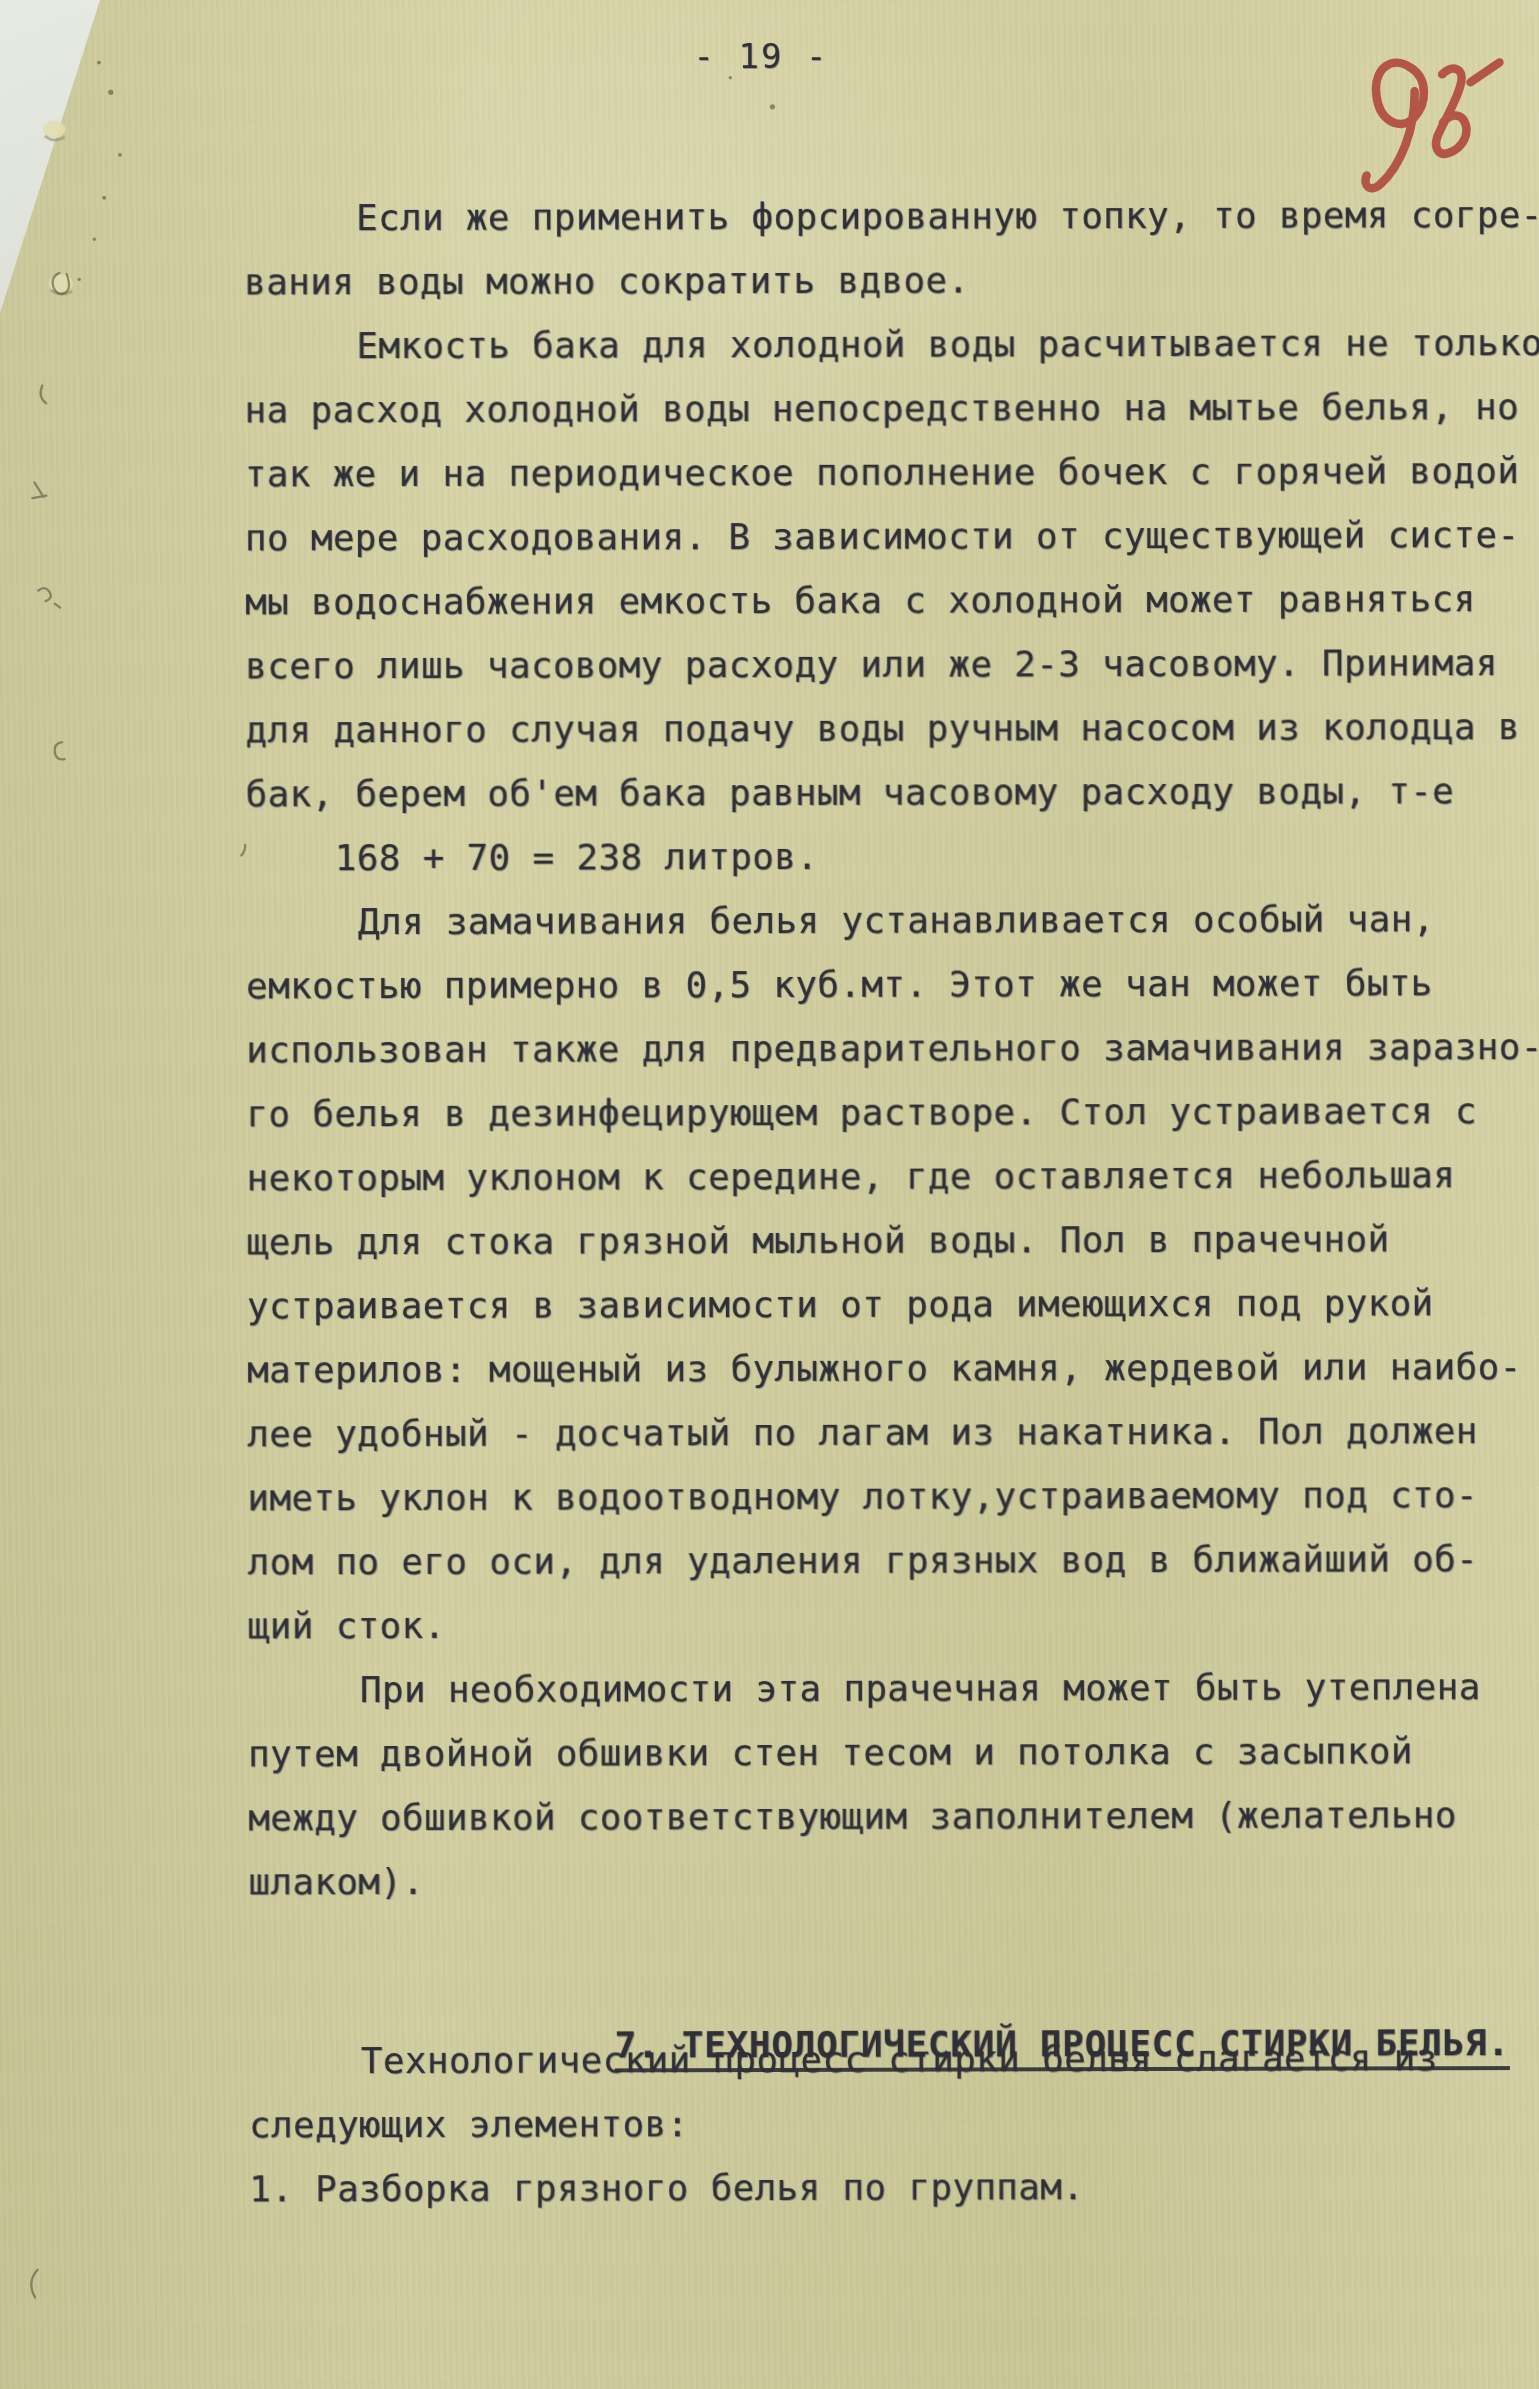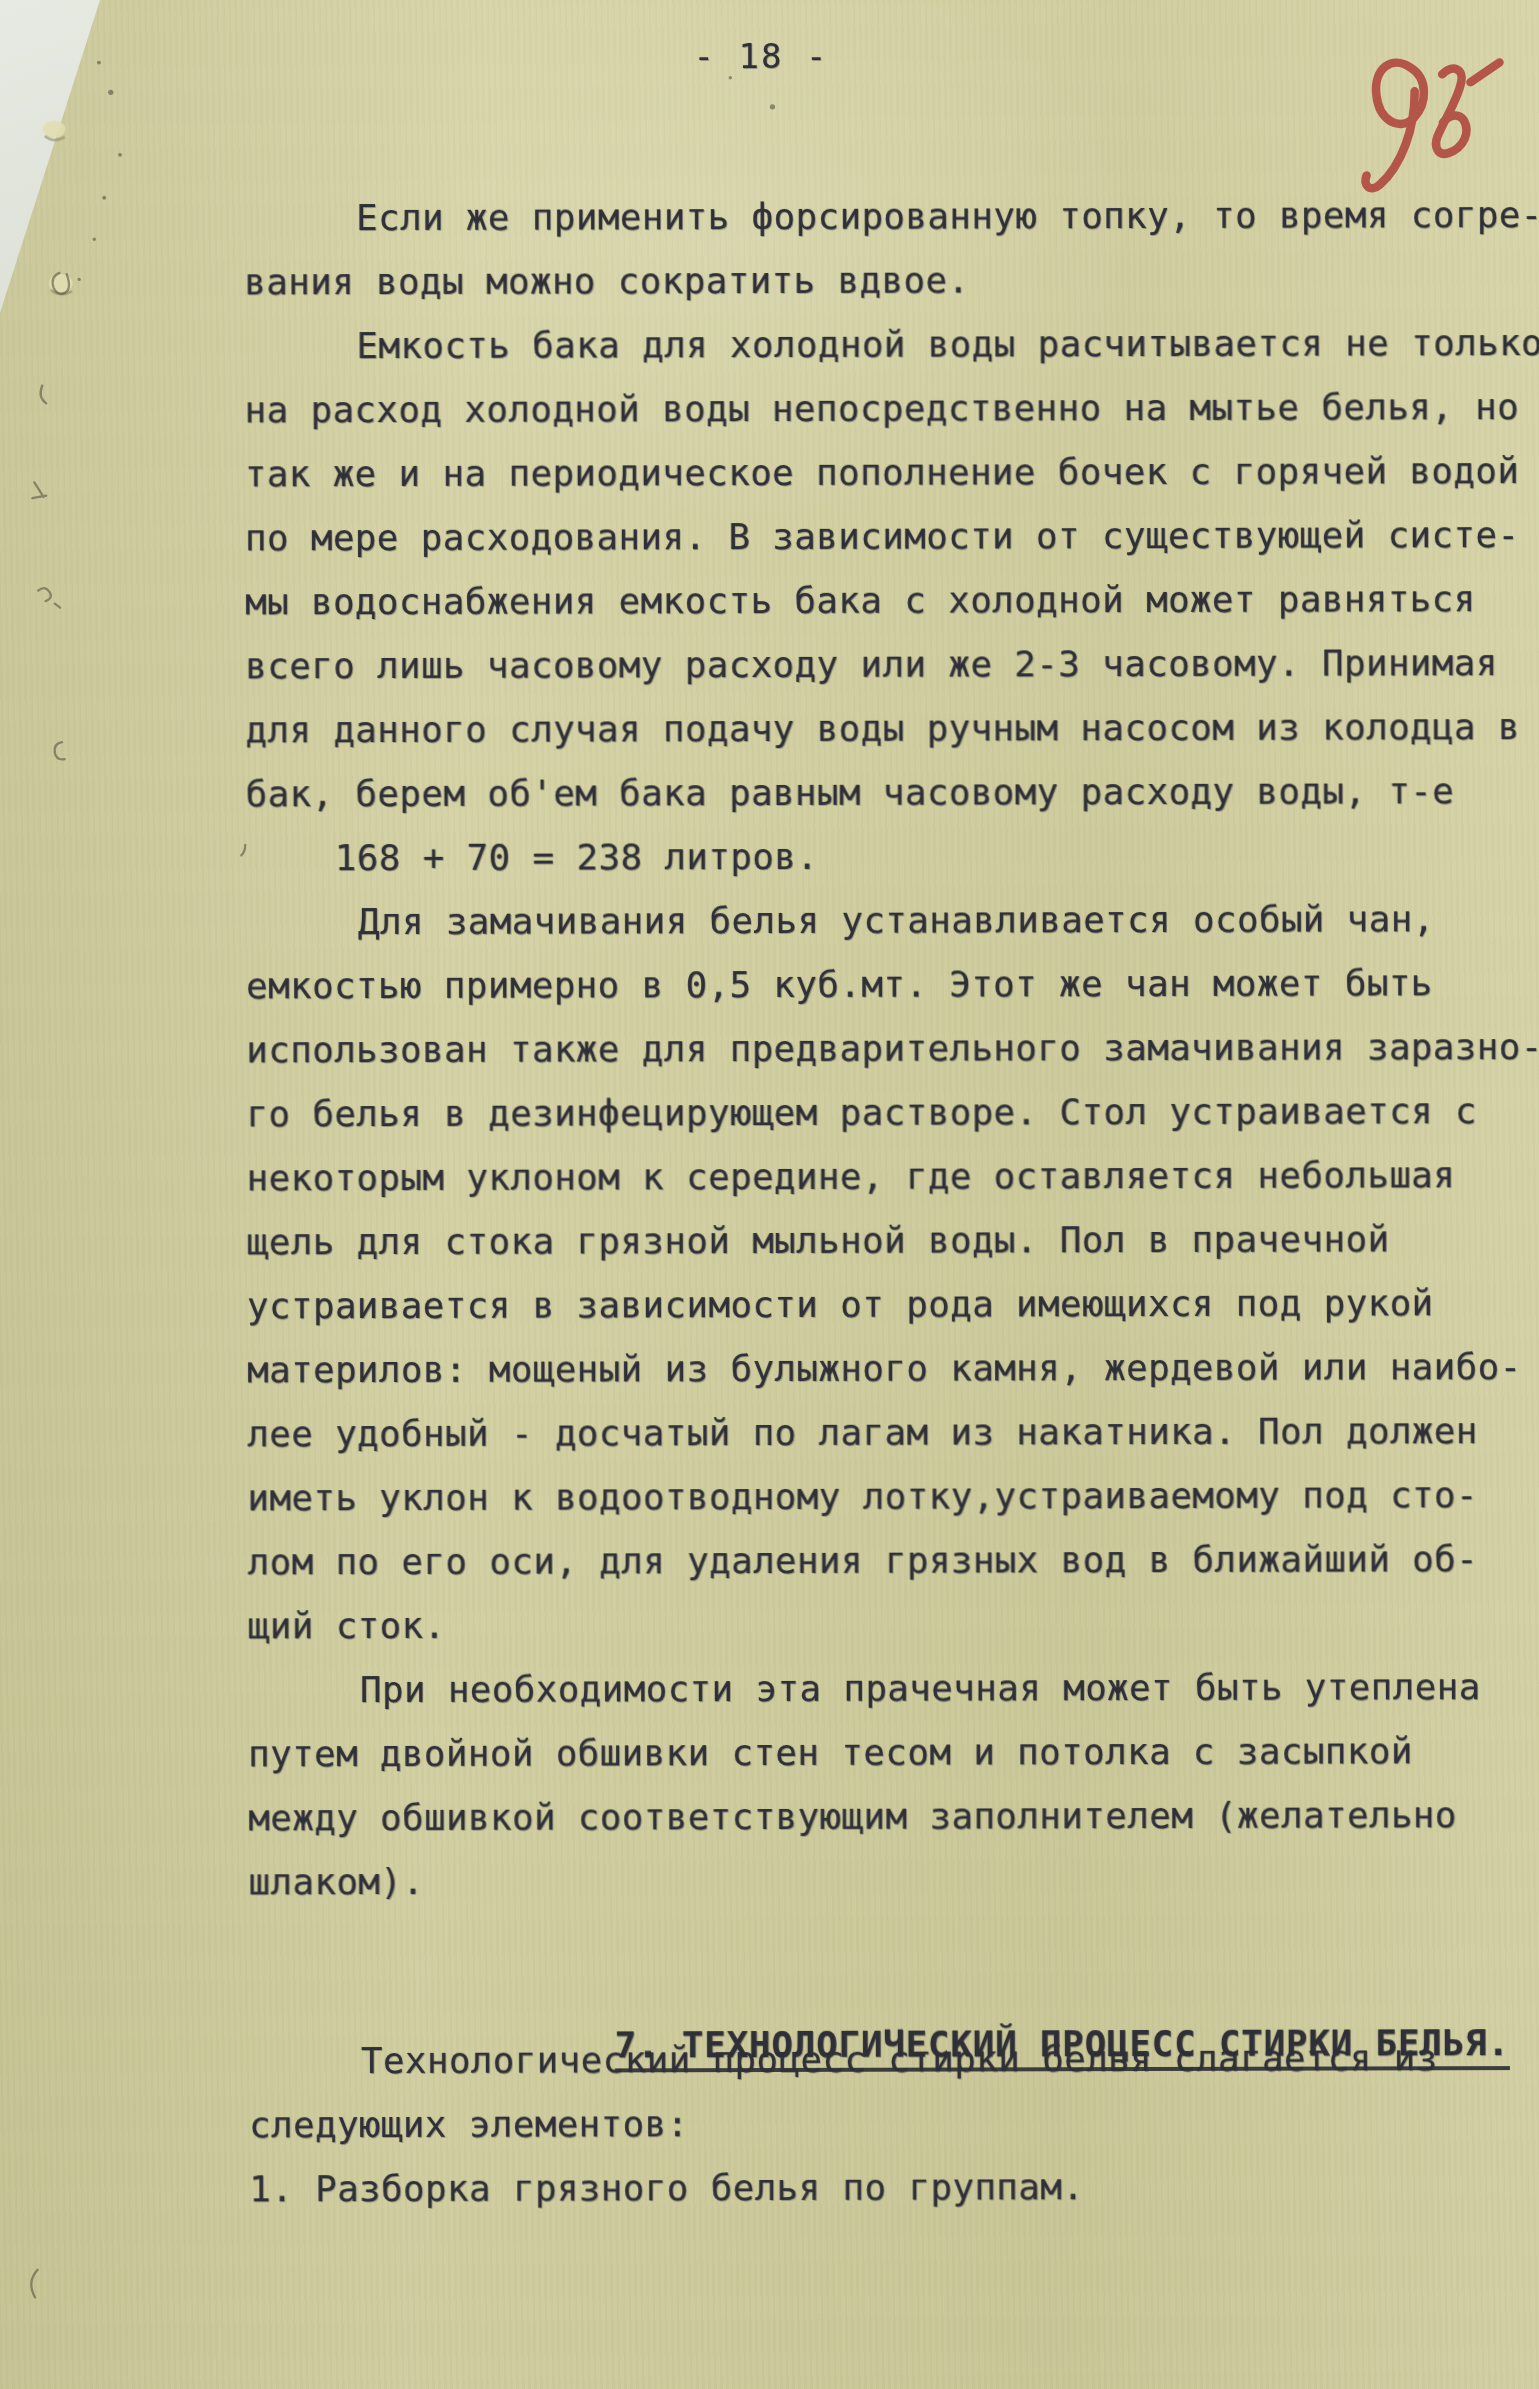--- a/index.html
+++ b/index.html
@@ -85,21 +85,21 @@
 
   <svg class="redmark" width="171" height="155" viewBox="0 0 260 235">
     <g stroke="#b0473e" stroke-width="13" fill="none" stroke-linecap="round" stroke-linejoin="round" opacity="0.9">
       <path d="M115,22 C86,2 58,24 63,64 C67,102 98,120 120,98 C141,76 141,38 115,22"></path>
       <path d="M121,58 C122,112 102,170 68,200 C54,212 42,202 48,186"></path>
       <path d="M163,32 C180,16 196,24 192,44 C186,72 168,98 156,126 C150,142 156,157 172,152 C196,144 206,120 196,102 C188,90 172,94 164,106"></path>
       <path d="M206,44 L250,14"></path>
     </g>
   </svg>
 
-  <div class="pagenum">- 18 -</div>
+  <div class="pagenum">- 19 -</div>
 
   <div class="textlayer">
     <div class="tline indent">Если же применить форсированную топку, то время согре-</div>
     <div class="tline">вания воды можно сократить вдвое.</div>
     <div class="tline indent">Емкость бака для холодной воды расчитывается не только</div>
     <div class="tline">на расход холодной воды непосредственно на мытье белья, но</div>
     <div class="tline">так же и на периодическое пополнение бочек с горячей водой</div>
     <div class="tline">по мере расходования. В зависимости от существующей систе-</div>
     <div class="tline">мы водоснабжения емкость бака с холодной может равняться</div>
     <div class="tline">всего лишь часовому расходу или же 2-3 часовому. Принимая</div>

